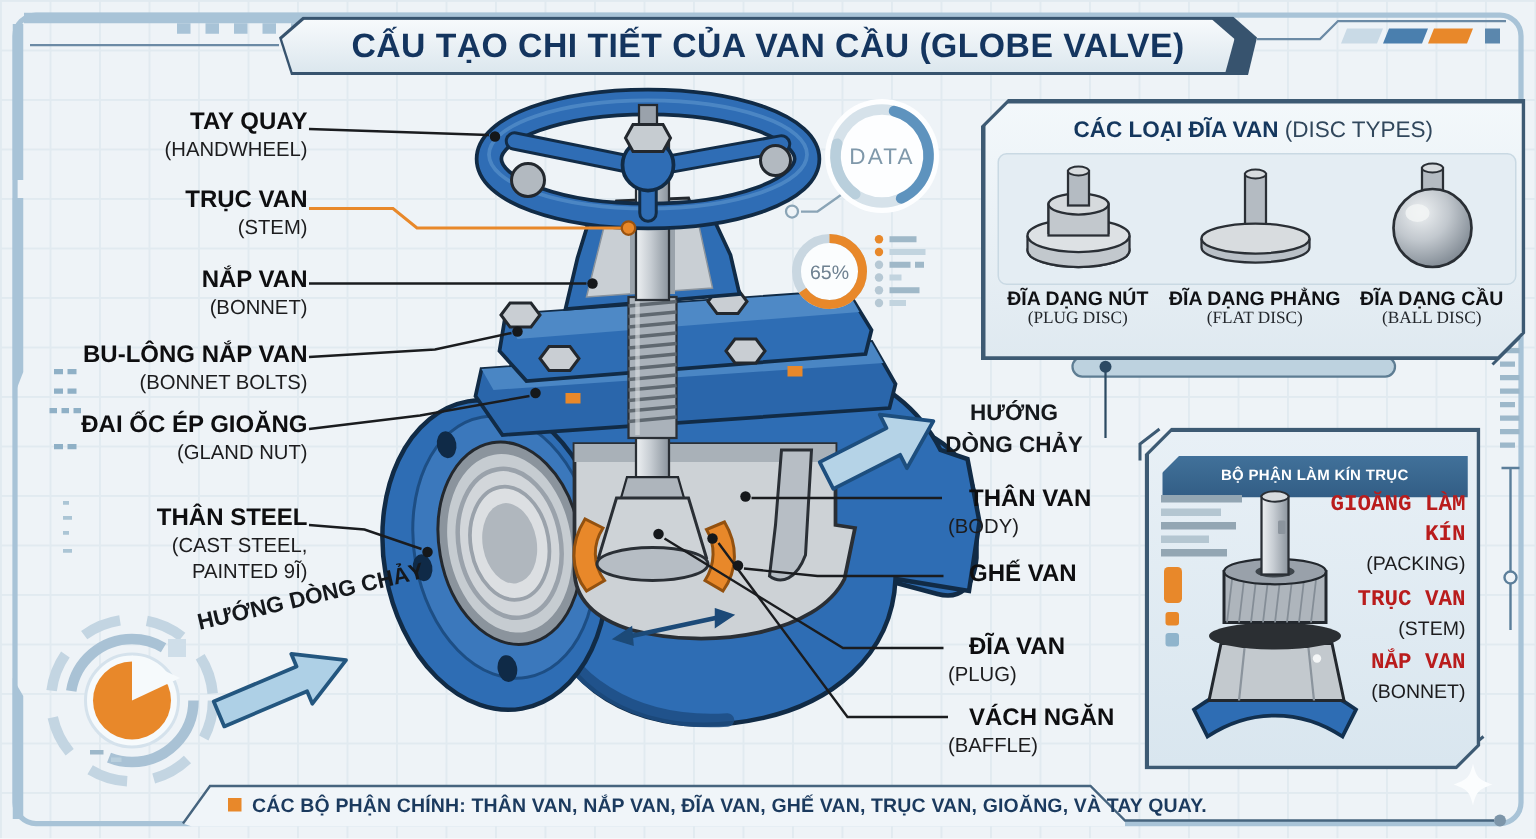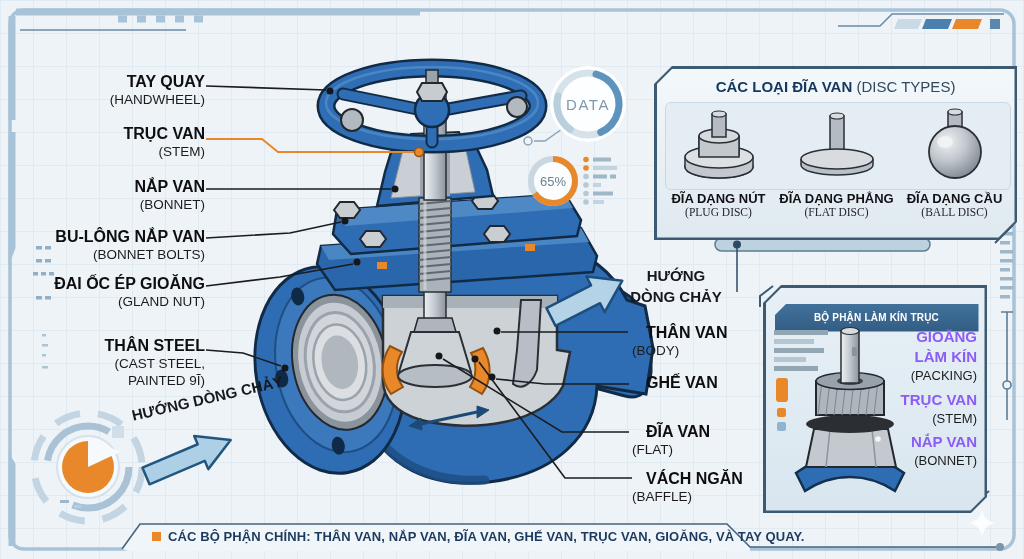--- a/index.html
+++ b/index.html
@@ -48,21 +48,21 @@
   .seal-outer { left:763px; top:285px; width:224px; height:228px;
     clip-path:polygon(18px 0,100% 0,100% calc(100% - 16px),calc(100% - 16px) 100%,0 100%,0 18px); }
   .seal-inner { position:absolute; inset:2.5px; background:linear-gradient(180deg,#e8f0f6,#d9e6ef);
     clip-path:polygon(16px 0,100% 0,100% calc(100% - 14px),calc(100% - 14px) 100%,0 100%,0 16px); }
   .seal-header { position:absolute; left:9px; top:16px; width:204px; height:28px;
     background:linear-gradient(180deg,#41719a,#325d85);
     clip-path:polygon(12px 0,100% 0,100% 100%,0 100%,0 12px);
     display:flex; align-items:center; justify-content:center;
     color:#ffffff; font-size:10px; font-weight:bold; letter-spacing:.2px; }
   .seal-lbl { position:absolute; text-align:right; line-height:20px; }
-  .seal-lbl .m { font-size:15px; font-weight:bold; color:#8b5cf6; display:block; }
+  .seal-lbl .m { font-size:15px; font-weight:bold; color:#b91c1c; display:block;font-family:Liberation Mono, monospace; }
   .seal-lbl .s { font-size:13px; color:#1c1c1e; display:block; line-height:17px; }
 
   
   .data-badge { position:absolute; left:550px; top:66px; width:76px; height:76px; border-radius:50%;
     background:#fdfeff; }
   .data-badge .t { position:absolute; inset:0; display:flex; align-items:center; justify-content:center;
     font-size:15px; color:#7f98aa; letter-spacing:1.5px; }
   .gauge { position:absolute; left:525px; top:153px; width:56px; height:56px; }
   .gauge .t { position:absolute; inset:0; display:flex; align-items:center; justify-content:center;
     font-size:13px; color:#6e8191; }
@@ -166,20 +166,25 @@
     <g>
       <rect x="715" y="238" width="215" height="13" rx="6.5" fill="#bdd2df" stroke="#5e7d93" stroke-width="1.5"></rect>
       <circle cx="737" cy="244.5" r="4" fill="#2c4a63"></circle>
       <path d="M737,248 V292" stroke="#2c4a63" stroke-width="1.5"></path>
     </g>
 
     <path d="M562,129 L545,141 L534,141" stroke="#8aa4b6" stroke-width="1.5" fill="none"></path>
     <circle cx="528" cy="141" r="4" fill="#eef3f7" stroke="#8aa4b6" stroke-width="1.5"></circle>
   </svg>
 
+  <div class="title-outer">
+    <div class="title-inner">
+      <span class="title-text">CẤU TẠO CHI TIẾT CỦA VAN CẦU (GLOBE VALVE)</span>
+    </div>
+  </div>
 
   <svg class="abs" style="left:225px;top:50px" width="435" height="475" viewBox="0 0 435 475">
     <defs>
       <linearGradient id="stemG" x1="0" y1="0" x2="1" y2="0">
         <stop offset="0" stop-color="#eef1f3"></stop>
           <stop offset=".45" stop-color="#c6ccd2"></stop>
           <stop offset="1" stop-color="#8b949d"></stop>
       </linearGradient>
     </defs>
 
@@ -362,21 +367,21 @@
 
   <div class="lbl lbl-right" style="top:323px">
     <span class="m">THÂN VAN</span>
     <span class="s">(BODY)</span>
     </div>
   <div class="lbl lbl-right" style="top:373px">
     <span class="m">GHẾ VAN</span>
     </div>
   <div class="lbl lbl-right" style="top:422px">
     <span class="m">ĐĨA VAN</span>
-    <span class="s">(FLAT)</span>
+    <span class="s">(PLUG)</span>
     </div>
   <div class="lbl lbl-right" style="top:469px">
     <span class="m">VÁCH NGĂN</span>
     <span class="s">(BAFFLE)</span>
     </div>
 
   <div class="flow-top">
     <span>HƯỚNG</span><br>
     <span>DÒNG CHẢY</span>
   </div>

